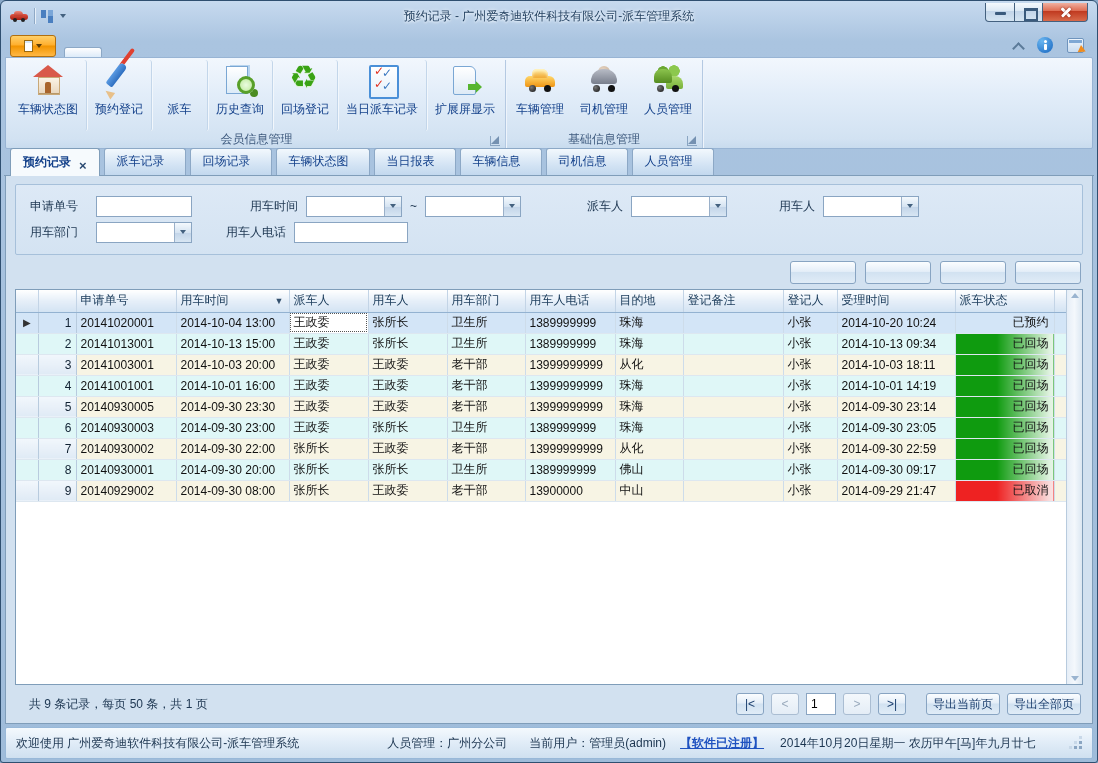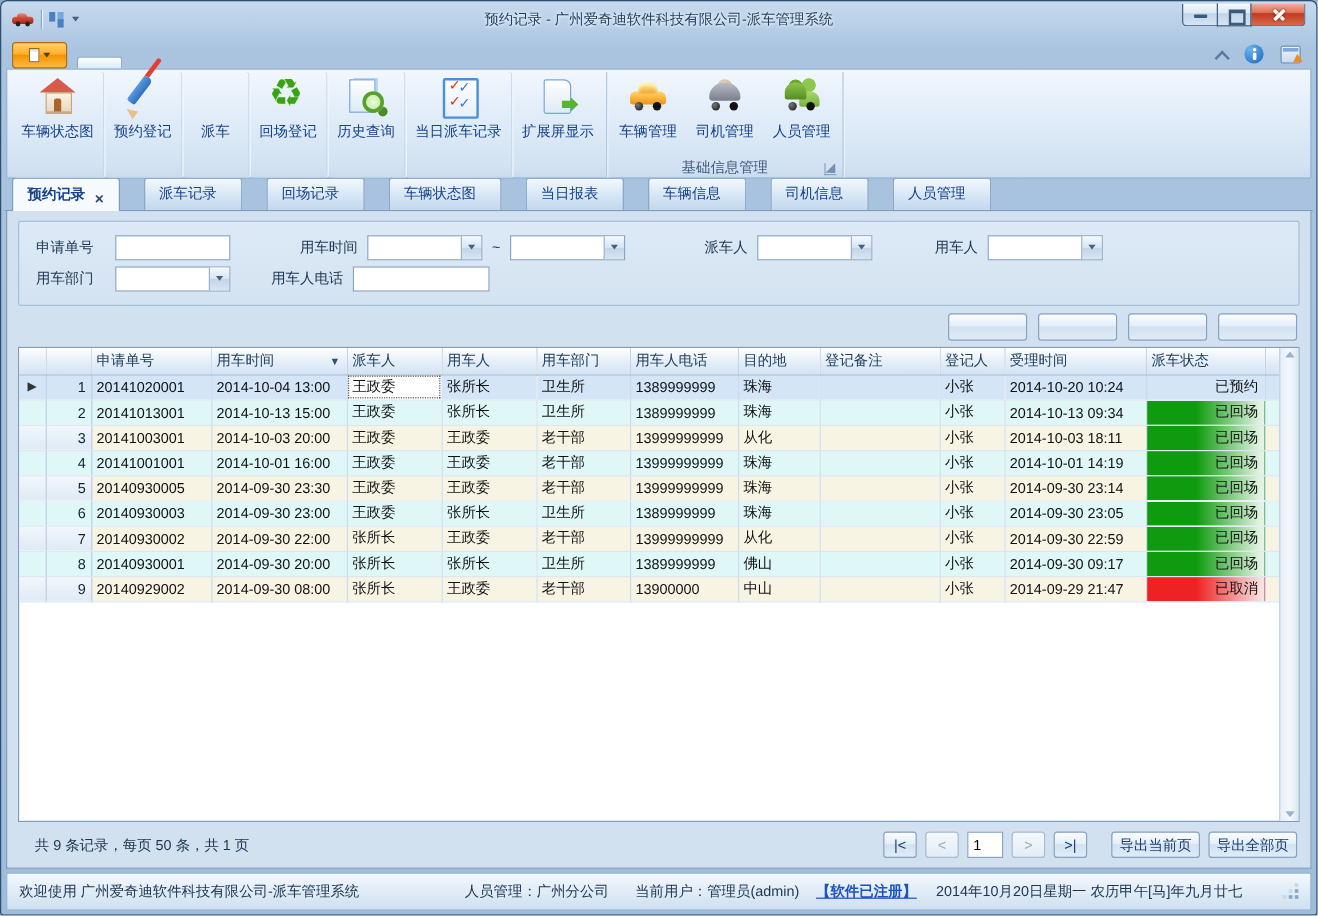--- a/index.html
+++ b/index.html
@@ -92,21 +92,21 @@
   .extend-screen-icon::after { content:""; position:absolute; right:0px; bottom:5px; width:8px; height:8px; background:#57b52f; box-shadow:0 0 0 0 #fff;
     clip-path:polygon(0 25%,55% 25%,55% 0,100% 50%,55% 100%,55% 75%,0 75%); width:14px; height:12px; }
   .driver-icon::before { content:""; position:absolute; left:11px; top:2px; width:12px; height:12px; background:radial-gradient(circle at 40% 35%,#e8d6c4,#c0a890); border-radius:50%; }
   .driver-icon::after { content:""; position:absolute; left:4px; bottom:1px; width:26px; height:15px; background:linear-gradient(#b8bcc6,#787e8c); border-radius:12px 12px 3px 3px; }
   .people-icon { background:radial-gradient(circle at 12px 8px,#6aa832 5.5px,transparent 6px),radial-gradient(circle at 23px 7px,#8cc84e 5.5px,transparent 6px); }
   .people-icon::before { content:""; position:absolute; left:15px; bottom:3px; width:17px; height:13px; background:linear-gradient(#a8d86a,#78b03a); border-radius:8px 8px 2px 2px; }
   .people-icon::after { content:""; position:absolute; left:3px; bottom:2px; width:18px; height:14px; background:linear-gradient(#8cc44e,#558c20); border-radius:8px 8px 2px 2px; }
 
   
   .doctabs { height:27px; flex:none; display:flex; align-items:flex-end; padding:3px 6px 0 6px; border-bottom:1px solid #7f9db9; }
-  .dtab { padding:4px 12px 5px 12px; margin-right:20px; color:#15428b; background:linear-gradient(#f2f8fd,#d4e4f4 60%,#c2d8ee); border:1px solid #8ca8c6; border-bottom:none; border-radius:3px 3px 0 0; white-space:nowrap; display:flex; align-items:flex-end; gap:8px; }
+  .dtab { padding:4px 12px 5px 12px; margin-right:4px; color:#15428b; background:linear-gradient(#f2f8fd,#d4e4f4 60%,#c2d8ee); border:1px solid #8ca8c6; border-bottom:none; border-radius:3px 3px 0 0; white-space:nowrap; display:flex; align-items:flex-end; gap:8px; }
   .dtab.active { background:#f6fafd; padding-top:5px; font-weight:bold; position:relative; top:1px; border-color:#7f9db9; }
   .dtab .tabclose { font-weight:bold; color:#2a4a72; font-size:13px; line-height:10px; }
 
   
   .content { flex:1; background:#d2e1f0; border:1px solid #7f9db9; border-top:none; margin:0 1px; display:flex; flex-direction:column; padding:8px 9px 6px 9px; min-height:0; }
   .searchpanel { flex:none; border:1px solid #a6c0da; background:linear-gradient(#dde9f6,#d4e3f2); border-radius:2px; padding:7px 10px 8px 14px; }
   .srow { display:flex; align-items:center; height:24px; margin:2px 0; }
   .slabel { color:#1c3550; margin-right:8px; white-space:nowrap; }
   .tin { width:96px; height:21px; background:#fff; border:1px solid #8aa5c2; padding:0 3px; font:inherit; color:#222; }
   .combo { width:96px; height:21px; background:#fff; border:1px solid #8aa5c2; position:relative; }
@@ -202,36 +202,40 @@
             <span class="rlabel">车辆状态图</span>
           </div>
           <div class="rbtn alt">
             <span class="ric pencil-icon"><i></i></span>
             <span class="rlabel">预约登记</span>
           </div>
           <div class="rbtn">
             <span class="ric red-car-icon"><i></i></span>
             <span class="rlabel">派车</span>
           </div>
+          <div class="rbtn">
+            <span class="ric history-search-icon"><i></i></span>
+            <span class="rlabel">历史查询</span>
+          </div>
           <div class="rbtn alt">
             <span class="ric recycle-icon"><i></i></span>
             <span class="rlabel">回场登记</span>
           </div>
-          <div class="rbtn">
-            <span class="ric history-search-icon"><i></i></span>
-            <span class="rlabel">历史查询</span>
-          </div>
           <div class="rbtn alt">
             <span class="ric day-list-icon"><i></i></span>
             <span class="rlabel">当日派车记录</span>
           </div>
           <div class="rbtn">
             <span class="ric extend-screen-icon"><i></i></span>
             <span class="rlabel">扩展屏显示</span>
           </div>
+      </div>
+      <div class="rglabel">
+        <span>会员信息管理</span>
+        <span class="launcher"></span>
       </div>
     </div>
     <div class="rgroup g2">
       <div class="rbuttons">
         <div class="rbtn">
             <span class="ric car-big taxi-icon">
               <i></i>
             </span>
             <span class="rlabel">车辆管理</span>
           </div>

